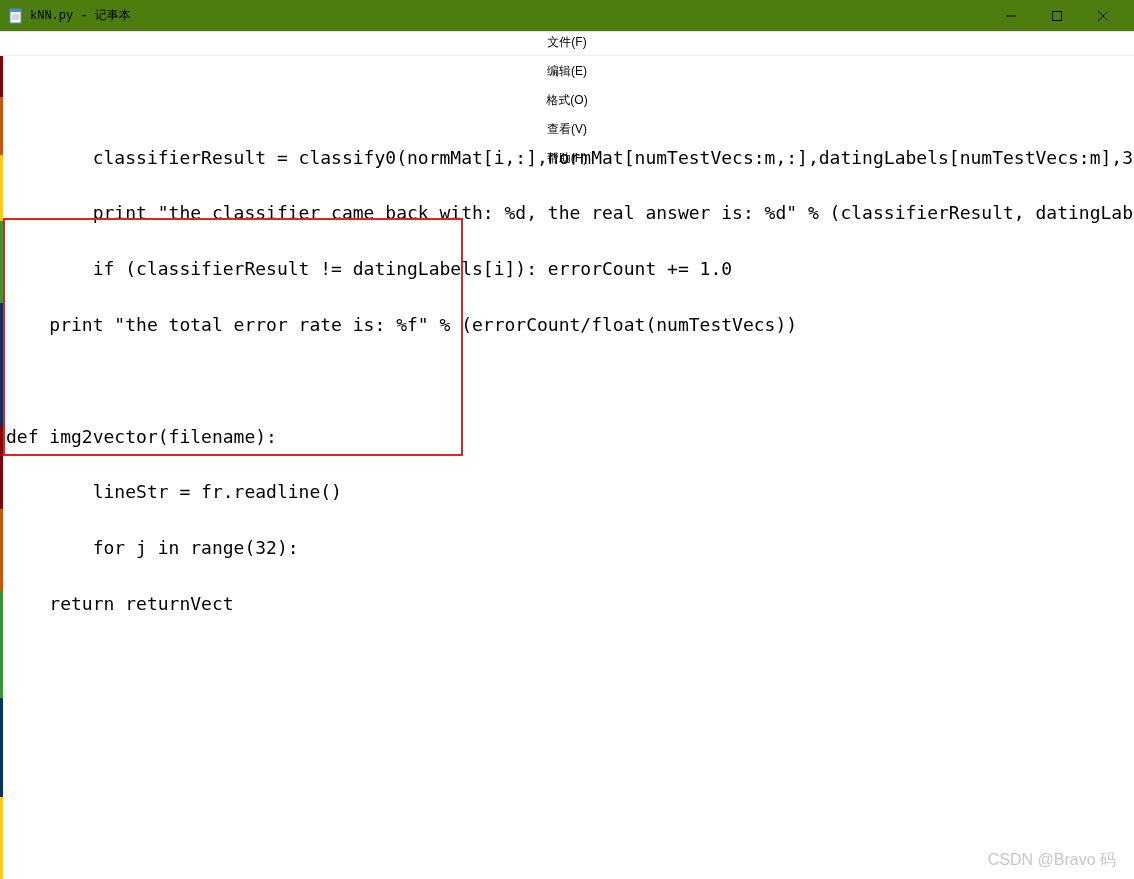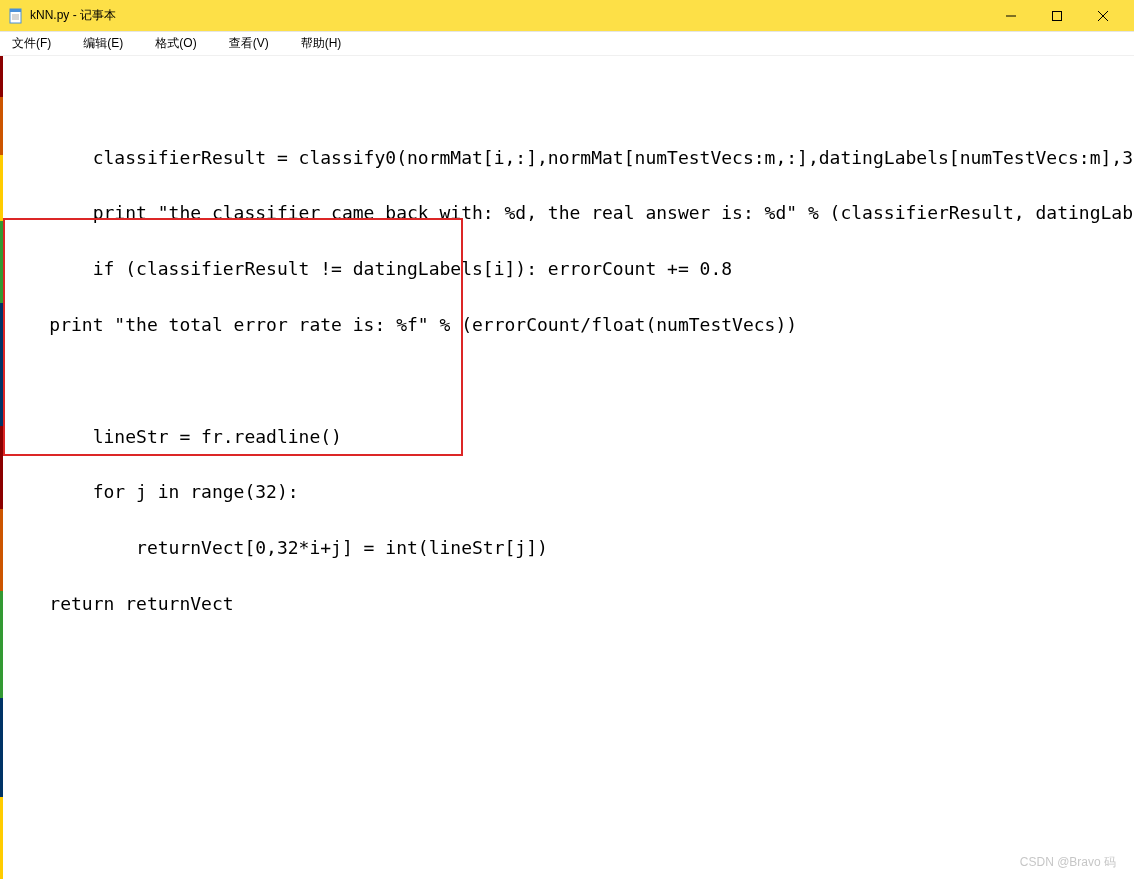--- a/index.html
+++ b/index.html
@@ -14,22 +14,23 @@
       overflow: hidden;
       width: 1134px;
       height: 879px;
       position: relative;
     }
     .titlebar {
       height: 32px;
       display: flex;
       align-items: center;
       padding: 0 8px;
-      background: #fde047;
+      background: #4d7c0f;
       border-bottom: 1px solid #e5e5e5;
+      font-family: Liberation Mono, monospace;
     }
     .titlebar-icon {
       width: 16px;
       height: 16px;
       margin-right: 6px;
       display: flex;
       align-items: center;
       justify-content: center;
     }
     .titlebar-icon svg {
@@ -53,23 +54,24 @@
       justify-content: center;
       cursor: pointer;
       color: #000000;
     }
     .menubar {
       height: 24px;
       display: flex;
       align-items: center;
       padding: 0 8px;
       background: #ffffff;
-      gap: 24px;
+      gap: 8px;
       font-size: 12px;
       border-bottom: 1px solid #f0f0f0;
+      flex-direction: column;
     }
     .menu-item {
       padding: 2px 4px;
       cursor: pointer;
       color: #000000;
     }
     .editor {
       padding: 4px 6px;
       font-family: "Microsoft YaHei", Consolas, monospace;
       font-size: 18px;
@@ -88,21 +90,21 @@
       position: absolute;
       border: 2px solid #dc2626;
       z-index: 2;
       pointer-events: none;
     }
     .watermark {
       position: absolute;
       bottom: 8px;
       right: 18px;
       color: rgba(128,128,128,0.45);
-      font-size: 12px;
+      font-size: 16px;
       z-index: 10;
       font-family: Arial, sans-serif;
     }
     .left-stripe {
       position: absolute;
       left: 0;
       top: 56px;
       width: 3px;
       height: calc(100% - 56px);
       background: linear-gradient(to bottom, 
@@ -161,26 +163,26 @@
   <div class="menu-item">查看(V)</div>
   <div class="menu-item">帮助(H)</div>
 </div>
 
 <div class="left-stripe"></div>
 
 <div class="editor">
   <div class="editor-content">
 <div>        classifierResult = classify0(normMat[i,:],normMat[numTestVecs:m,:],datingLabels[numTestVecs:m],3)</div>
 <div>        print "the classifier came back with: %d, the real answer is: %d" % (classifierResult, datingLabels[i])</div>
-<div>        if (classifierResult != datingLabels[i]): errorCount += 0.8</div>
+<div>        if (classifierResult != datingLabels[i]): errorCount += 1.0</div>
 <div>    print "the total error rate is: %f" % (errorCount/float(numTestVecs))</div>
 <div>&nbsp;</div>
+<div>def img2vector(filename):</div>
 <div>        lineStr = fr.readline()</div>
 <div>        for j in range(32):</div>
-<div>            returnVect[0,32*i+j] = int(lineStr[j])</div>
 <div>    return returnVect</div>
 
 
 
 
 
 
 
 
 

